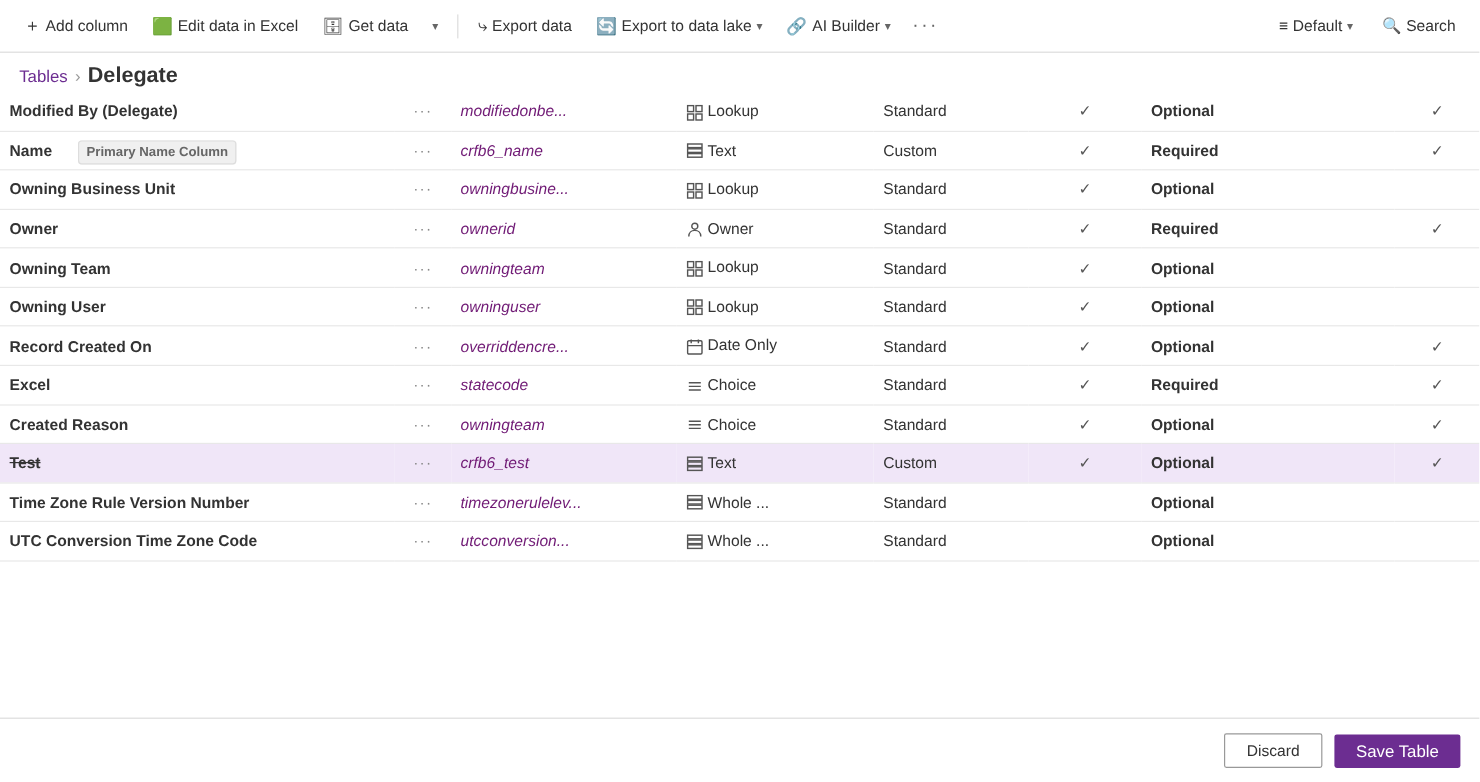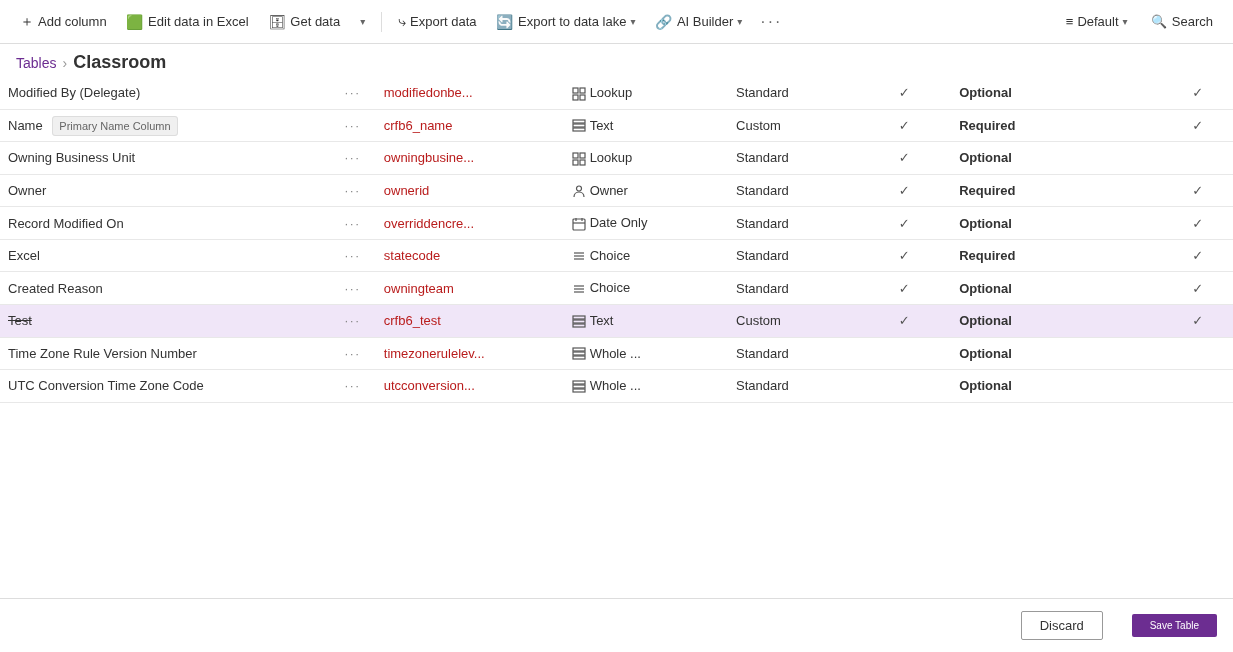--- a/index.html
+++ b/index.html
@@ -30,48 +30,48 @@
 
     
     .table-area { flex: 1; overflow-y: auto; overflow-x: hidden; }
 
     
     .data-table { width: 100%; border-collapse: collapse; }
     .data-table tr { border-bottom: 1px solid #e8e8e8; }
     .data-table tr.selected { background: #f0e6f8; }
     .data-table td { padding: 8px 8px; font-size: 13px; vertical-align: middle; }
 
-    .col-name { width: 280px; padding-left: 16px; }
+    .col-name { width: 280px; padding-left: 16px; font-weight: bold; }
     .col-dots { width: 40px; text-align: center; color: #888; font-size: 16px; letter-spacing: 1px; cursor: pointer; }
-    .col-logical { width: 160px; color: #b91c1c; }
+    .col-logical { width: 160px; color: #701a75; font-style: italic; }
     .col-type { width: 140px; }
     .col-custom { width: 110px; }
     .col-searchable { width: 80px; text-align: center; }
     .col-required { width: 180px; font-weight: bold; }
     .col-managed { width: 60px; text-align: center; }
 
     .badge-primary {
       background: #f0f0f0; color: #666; font-size: 11px;
-      padding: 3px 6px; border-radius: 3px; margin-left: 6px;
+      padding: 3px 6px; border-radius: 3px; margin-left: 18px;
       border: 1px solid #ddd;
     }
 
     
     .footer {
       display: flex; justify-content: flex-end; align-items: center;
       padding: 8px 16px; border-top: 1px solid #ddd; background: #fff;
       flex-shrink: 0; height: 54px; gap: 10px;
     }
     .btn-discard {
       padding: 6px 18px; border: 1px solid #999; background: #fff;
       cursor: pointer; border-radius: 2px; font-size: 13px; color: #333;
     }
     .btn-save {
       padding: 6px 18px; border: none; background: #6c2d91;
-      cursor: pointer; border-radius: 2px; font-size: 10px; color: #fff; margin-left: 19px;
+      cursor: pointer; border-radius: 2px; font-size: 14px; color: #fff;
     }
   </style>
 </head>
 <body>
 
 <div class="toolbar">
   <div class="toolbar-item">
     <span class="toolbar-icon">＋</span>
     <span>Add column</span>
   </div>
@@ -111,21 +111,21 @@
     <div class="toolbar-search">
       <span>🔍</span>
       <span>Search</span>
     </div>
   </div>
 </div>
 
 <div class="breadcrumb">
   <span class="breadcrumb-tables">Tables</span>
   <span class="breadcrumb-sep">›</span>
-  <span class="breadcrumb-current">Classroom</span>
+  <span class="breadcrumb-current">Delegate</span>
 </div>
 
 <div class="table-area">
   <table class="data-table">
     <tbody id="table-body">
     <tr>
           <td class="col-name"><span>Modified By (Delegate)</span></td>
           <td class="col-dots">···</td>
           <td class="col-logical">modifiedonbe...</td>
           <td class="col-type"><svg width="14" height="14" viewBox="0 0 14 14" style="vertical-align:middle;margin-right:4px">
@@ -175,21 +175,51 @@
           <td class="col-type"><svg width="14" height="14" viewBox="0 0 14 14" style="vertical-align:middle;margin-right:4px">
               <circle cx="7" cy="4.5" r="2.5" fill="none" stroke="#555" stroke-width="1.2"></circle>
               <path d="M2 13c0-3 2.2-5 5-5s5 2 5 5" fill="none" stroke="#555" stroke-width="1.2"></path>
             </svg><span>Owner</span></td>
           <td class="col-custom">Standard</td>
           <td class="col-searchable"><span style="color:#555;">✓</span></td>
           <td class="col-required">Required</td>
           <td class="col-managed"><span style="color:#555;">✓</span></td>
         </tr>
         <tr>
-          <td class="col-name"><span>Record Modified On</span></td>
+          <td class="col-name"><span>Owning Team</span></td>
+          <td class="col-dots">···</td>
+          <td class="col-logical">owningteam</td>
+          <td class="col-type"><svg width="14" height="14" viewBox="0 0 14 14" style="vertical-align:middle;margin-right:4px">
+              <rect x="1" y="1" width="5" height="5" fill="none" stroke="#555" stroke-width="1.2"></rect>
+              <rect x="8" y="1" width="5" height="5" fill="none" stroke="#555" stroke-width="1.2"></rect>
+              <rect x="1" y="8" width="5" height="5" fill="none" stroke="#555" stroke-width="1.2"></rect>
+              <rect x="8" y="8" width="5" height="5" fill="none" stroke="#555" stroke-width="1.2"></rect>
+            </svg><span>Lookup</span></td>
+          <td class="col-custom">Standard</td>
+          <td class="col-searchable"><span style="color:#555;">✓</span></td>
+          <td class="col-required">Optional</td>
+          <td class="col-managed"></td>
+        </tr>
+        <tr>
+          <td class="col-name"><span>Owning User</span></td>
+          <td class="col-dots">···</td>
+          <td class="col-logical">owninguser</td>
+          <td class="col-type"><svg width="14" height="14" viewBox="0 0 14 14" style="vertical-align:middle;margin-right:4px">
+              <rect x="1" y="1" width="5" height="5" fill="none" stroke="#555" stroke-width="1.2"></rect>
+              <rect x="8" y="1" width="5" height="5" fill="none" stroke="#555" stroke-width="1.2"></rect>
+              <rect x="1" y="8" width="5" height="5" fill="none" stroke="#555" stroke-width="1.2"></rect>
+              <rect x="8" y="8" width="5" height="5" fill="none" stroke="#555" stroke-width="1.2"></rect>
+            </svg><span>Lookup</span></td>
+          <td class="col-custom">Standard</td>
+          <td class="col-searchable"><span style="color:#555;">✓</span></td>
+          <td class="col-required">Optional</td>
+          <td class="col-managed"></td>
+        </tr>
+        <tr>
+          <td class="col-name"><span>Record Created On</span></td>
           <td class="col-dots">···</td>
           <td class="col-logical">overriddencre...</td>
           <td class="col-type"><svg width="14" height="14" viewBox="0 0 14 14" style="vertical-align:middle;margin-right:4px">
               <rect x="1" y="2" width="12" height="11" rx="1" fill="none" stroke="#555" stroke-width="1.2"></rect>
               <line x1="1" y1="6" x2="13" y2="6" stroke="#555" stroke-width="1.2"></line>
               <line x1="4" y1="1" x2="4" y2="4" stroke="#555" stroke-width="1.2"></line>
               <line x1="10" y1="1" x2="10" y2="4" stroke="#555" stroke-width="1.2"></line>
             </svg><span>Date Only</span></td>
           <td class="col-custom">Standard</td>
           <td class="col-searchable"><span style="color:#555;">✓</span></td>

